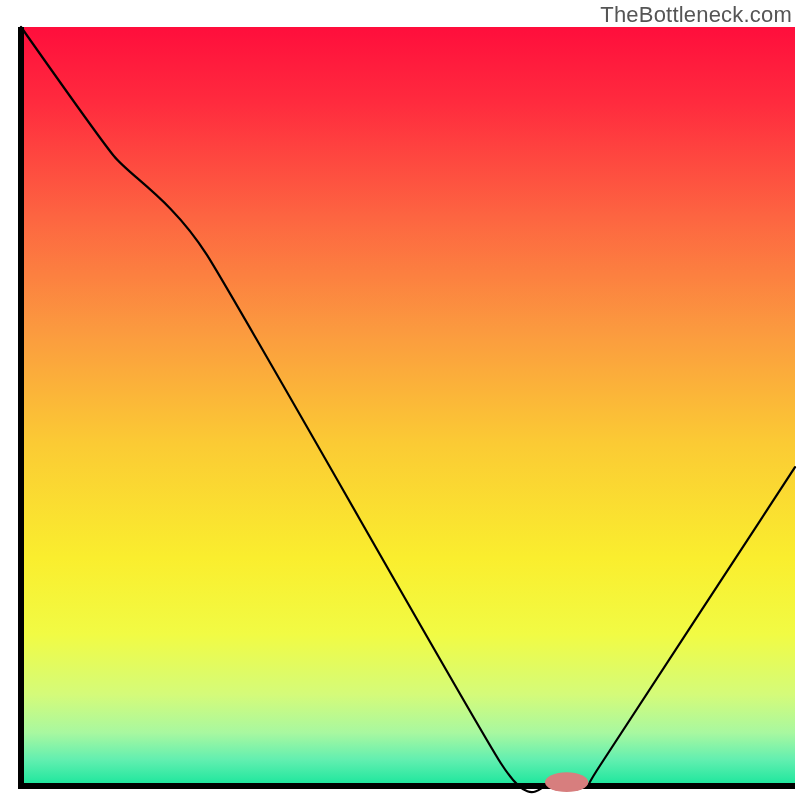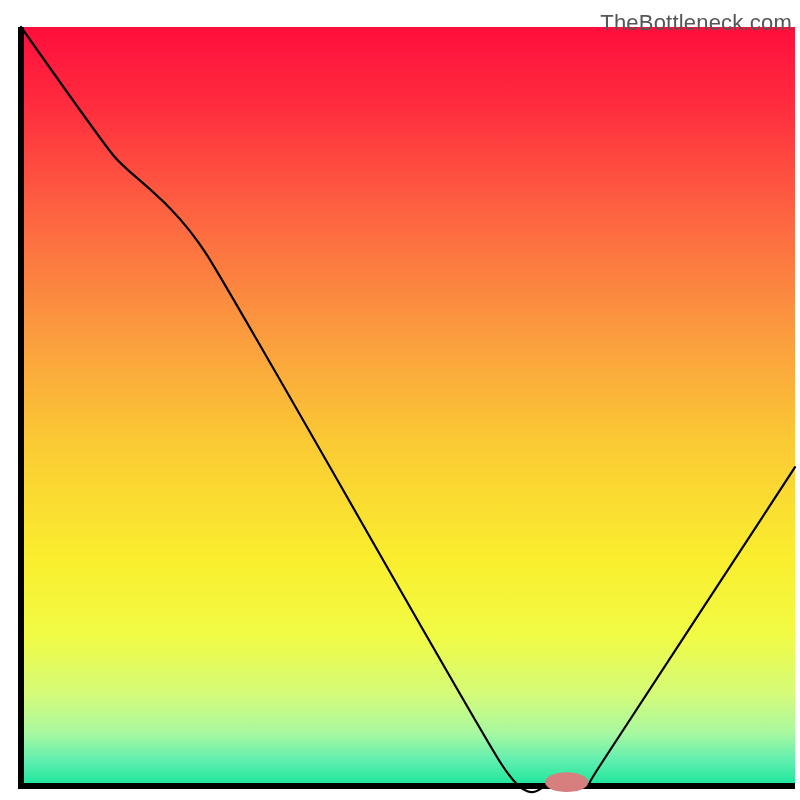--- a/index.html
+++ b/index.html
@@ -10,21 +10,21 @@
     background: #ffffff;
     font-family: Arial, Helvetica, sans-serif;
   }
   #container {
     position: relative;
     width: 800px;
     height: 800px;
   }
   #watermark {
     position: absolute;
-    top: 10px;
+    top: 2px;
     right: 8px;
     font-size: 22px;
     font-weight: 500;
     color: #555555;
     letter-spacing: 0.2px;
   }
   #chart-svg {
     position: absolute;
     left: 0;
     top: 0;

